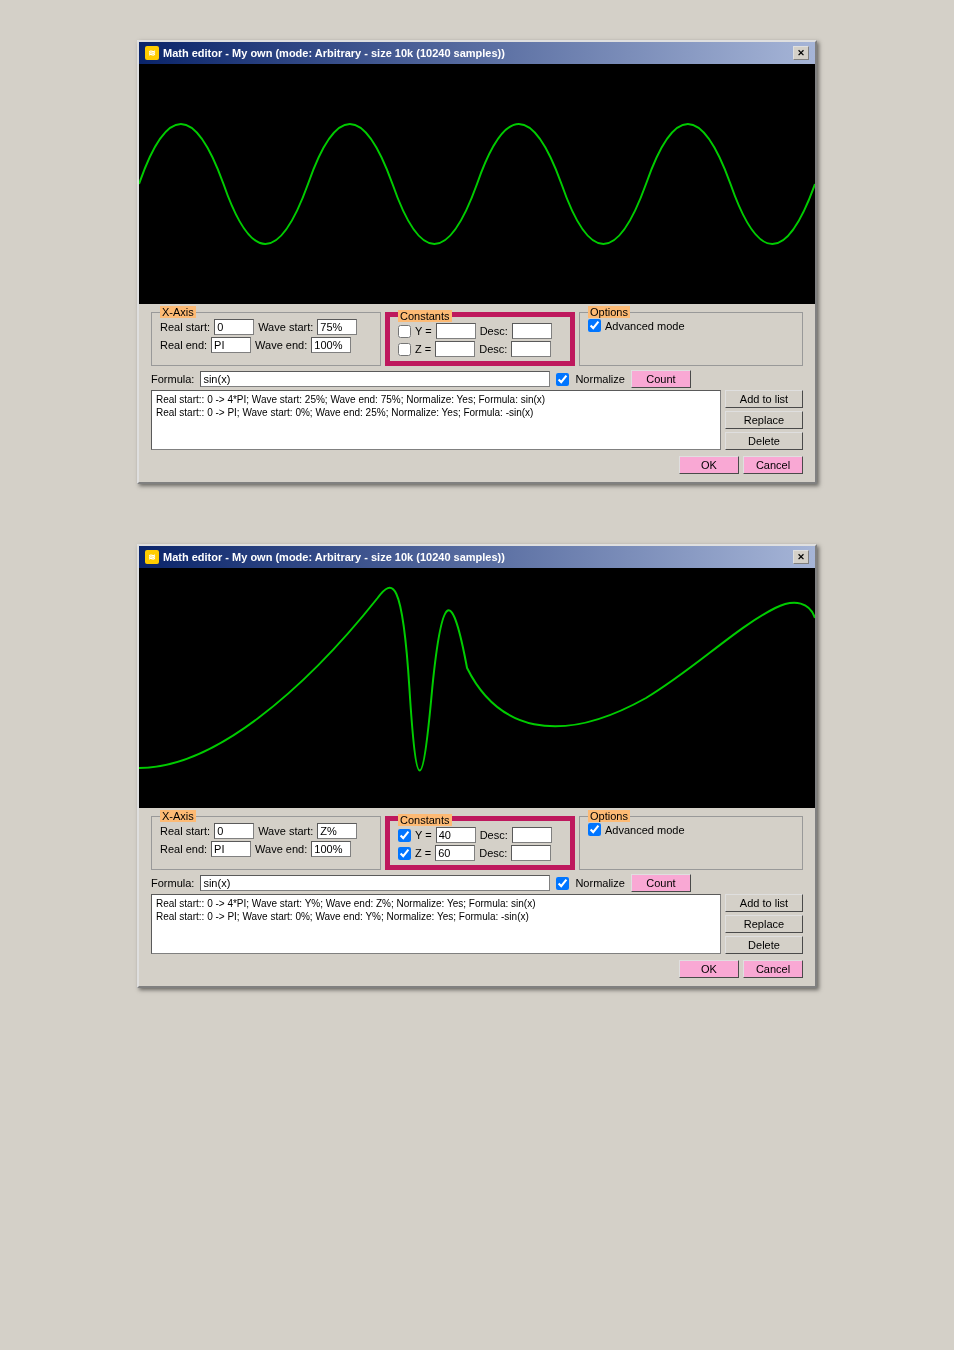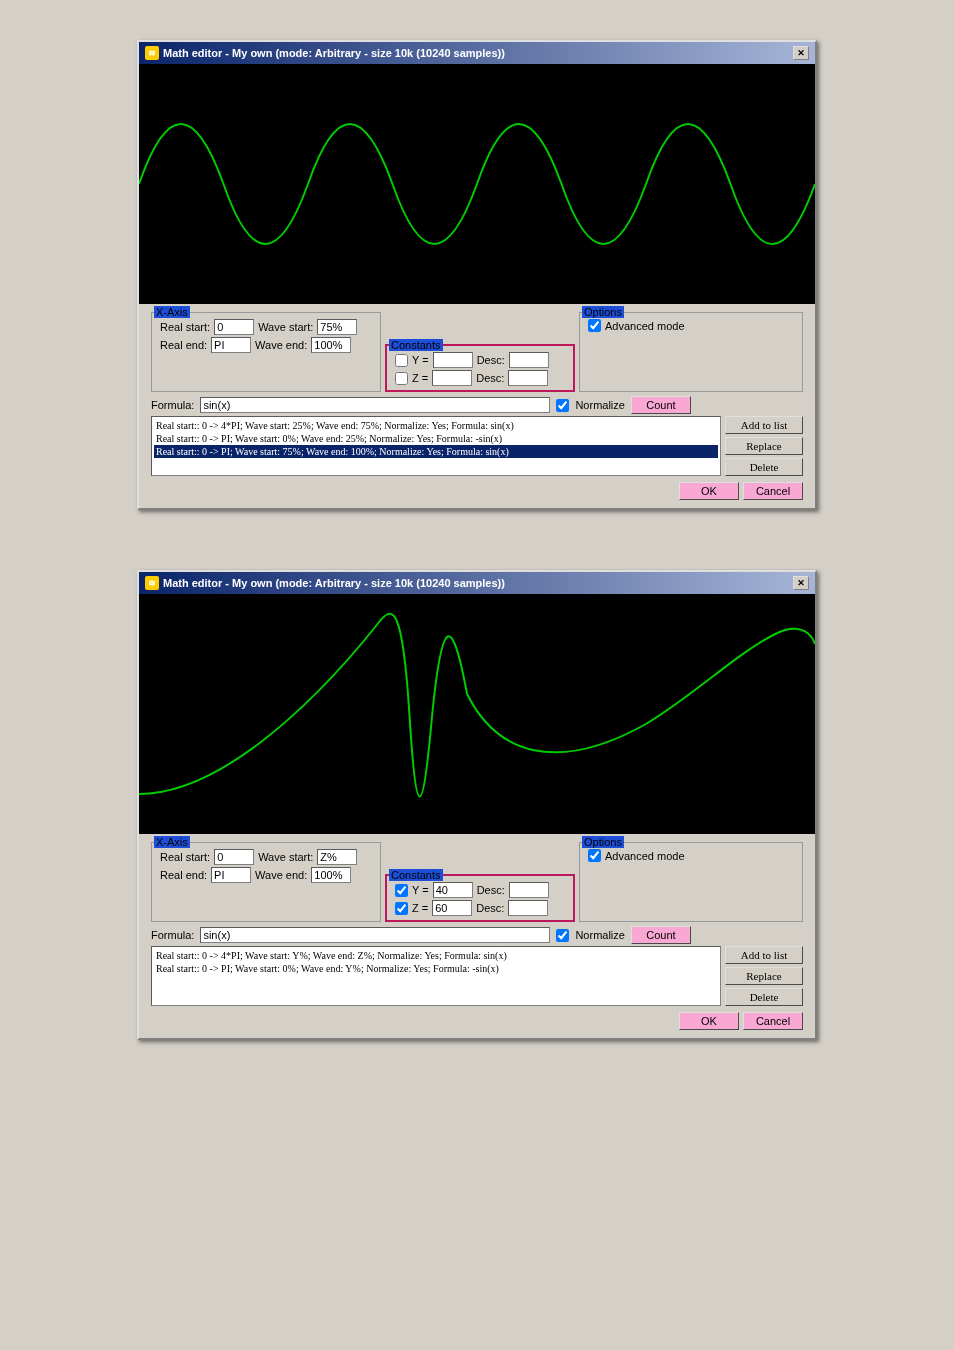--- a/index.html
+++ b/index.html
@@ -95,43 +95,42 @@
       padding: 6px 8px 4px 8px;
       position: relative;
       flex: 0 0 auto;
       width: 230px;
     }
 
     .constants-group {
       display: flex;
       flex-direction: column;
       gap: 2px;
-      border: 2px solid #be185d;
+      border: 5px solid #be185d;
       padding: 6px 8px 4px 8px;
       position: relative;
       flex: 0 0 auto;
       width: 190px;
-      margin-top: 32px;
     }
 
     .options-group {
       display: flex;
       flex-direction: column;
       gap: 2px;
       border: 1px solid #999;
       padding: 6px 8px 4px 8px;
       position: relative;
       flex: 1;
     }
 
     .group-title {
       position: absolute;
       top: -7px;
-      left: 2px;
-      background: #1d4ed8;
+      left: 8px;
+      background: #fdba74;
       padding: 0 2px;
       font-size: 11px;
     }
 
     .field-row {
       display: flex;
       align-items: center;
       gap: 4px;
       font-size: 11px;
     }
@@ -174,21 +173,20 @@
       display: flex;
       align-items: center;
       gap: 6px;
       padding: 2px 6px;
     }
 
     .list-area {
       display: flex;
       gap: 4px;
       padding: 0 6px 4px 6px;
-      font-family: Liberation Serif, serif;
     }
 
     .list-box {
       flex: 1;
       border: 1px solid #808080;
       border-top: 1px solid #5a5a5a;
       border-left: 1px solid #5a5a5a;
       background: #fff;
       height: 60px;
       overflow-y: auto;
@@ -326,21 +324,20 @@
       <input type="text" class="text-input" style="width: 350px;" value="sin(x)">
       <input type="checkbox" checked="" style="">
       <span>Normalize</span>
       <button class="btn">Count</button>
     </div>
 
     <div class="list-area">
       <div class="list-box">
         <div class="list-item">Real start:: 0 -&gt; 4*PI; Wave start: 25%; Wave end: 75%; Normalize: Yes; Formula: sin(x)</div>
         <div class="list-item">Real start:: 0 -&gt; PI; Wave start: 0%; Wave end: 25%; Normalize: Yes; Formula: -sin(x)</div>
-        <div class="list-item selected">Real start:: 0 -&gt; PI; Wave start: 75%; Wave end: 100%; Normalize: Yes; Formula: sin(x)</div>
       </div>
       <div class="side-buttons">
         <button class="side-btn">Add to list</button>
         <button class="side-btn">Replace</button>
         <button class="side-btn">Delete</button>
       </div>
     </div>
 
     <div class="bottom-buttons">
       <button class="btn">OK</button>

